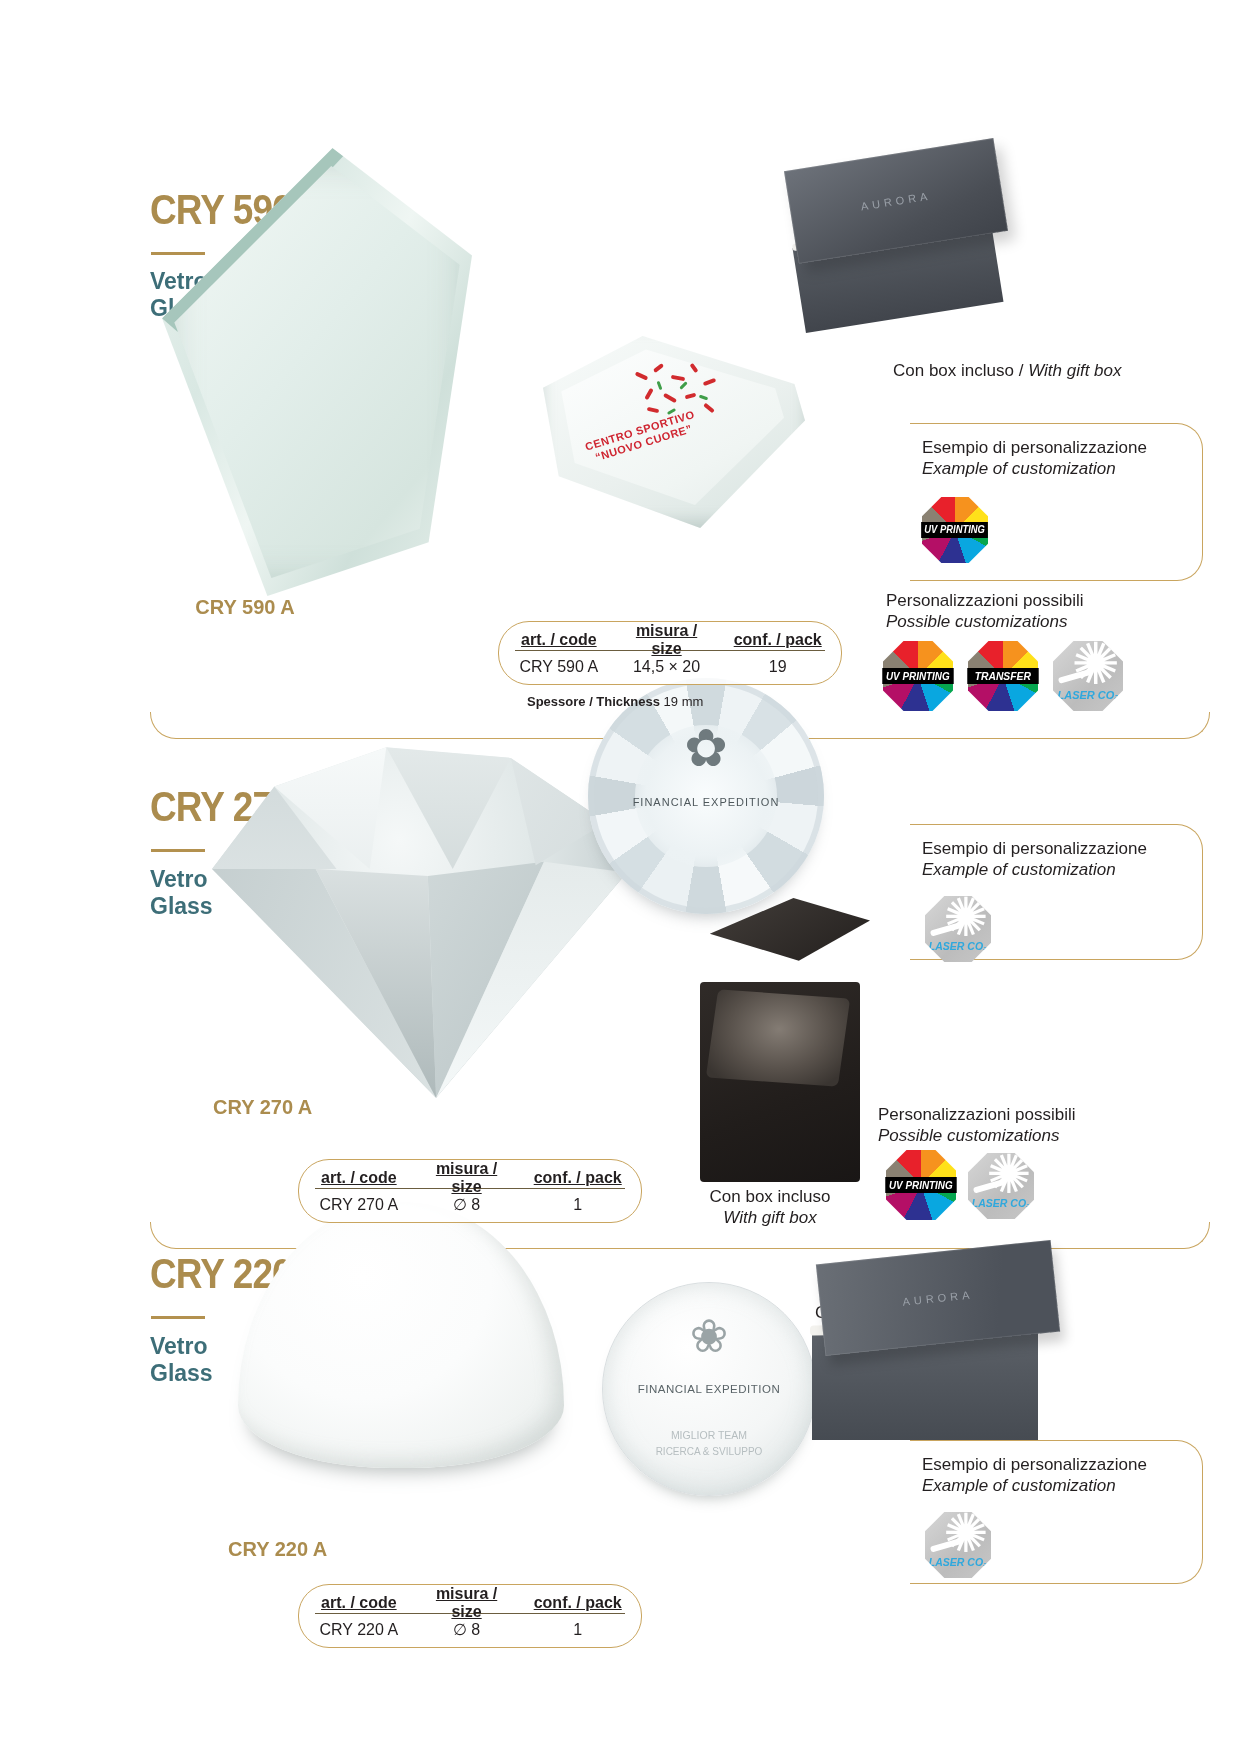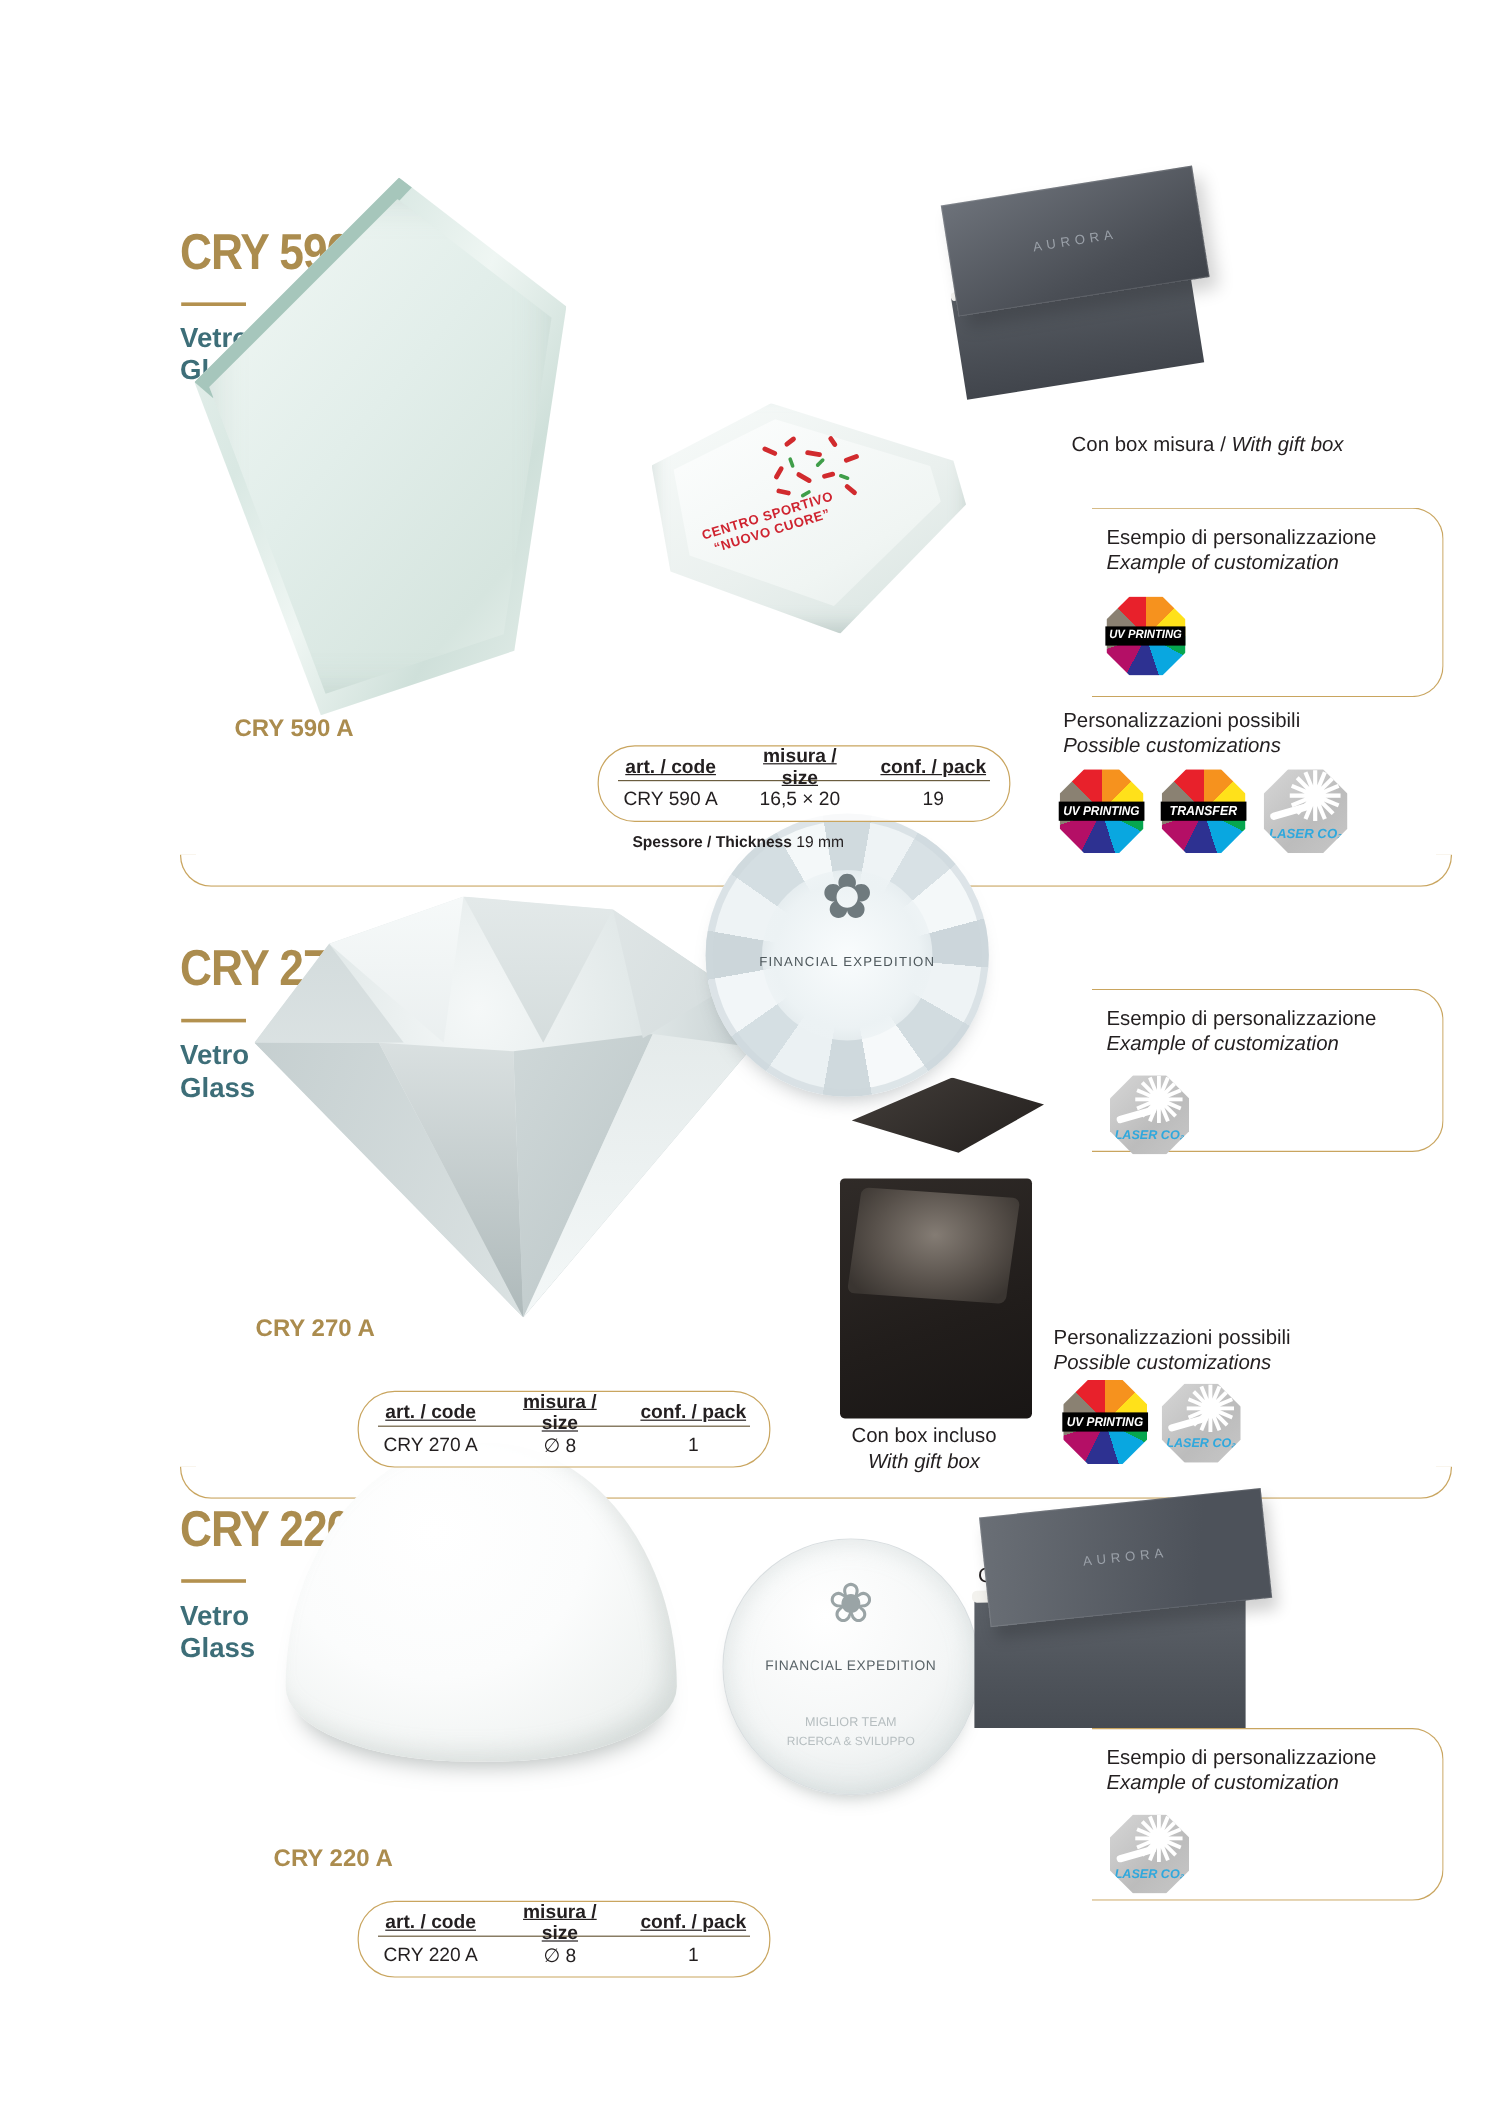--- a/index.html
+++ b/index.html
@@ -177,21 +177,21 @@
     </div>
 
     <div class="photo" style="left:790px;top:146px;width:218px;height:180px;">
       <div class="gbox1-base"></div>
       <div class="gbox1-lid">
         <span class="brand">AURORA</span>
       </div>
     </div>
 
     <div class="txt" style="left:893px;top:360px;">
-      <span>Con box misura /</span>
+      <span>Con box incluso /</span>
       <span class="it">With gift box</span>
     </div>
 
     <div class="bracket" style="left:910px;top:423px;width:292px;height:156px;"></div>
     <div class="txt" style="left:922px;top:437px;">
       <span>Esempio di personalizzazione</span><br>
       <span class="it">Example of customization</span>
     </div>
     <div class="octo-icon" style="left:922px;top:497px;width:66px;height:66px;">
       <div class="octo-wheel"></div>
@@ -218,21 +218,21 @@
 
     <div class="tbl" style="left:498px;top:621px;">
       <div class="tbl-head">
         <span>art. / code</span>
         <span>misura / size</span>
         <span>conf. / pack</span>
       </div>
       <div class="tbl-sep"></div>
       <div class="tbl-row">
         <span>CRY 590 A</span>
-        <span>16,5 × 20</span>
+        <span>14,5 × 20</span>
         <span>19</span>
       </div>
     </div>
     <div class="thickness" style="left:527px;top:694px;">
       <b>Spessore / Thickness</b>
       <span>19 mm</span>
     </div>
 
     <div class="divider" style="left:150px;top:712px;width:1058px;"></div>
   </div>

